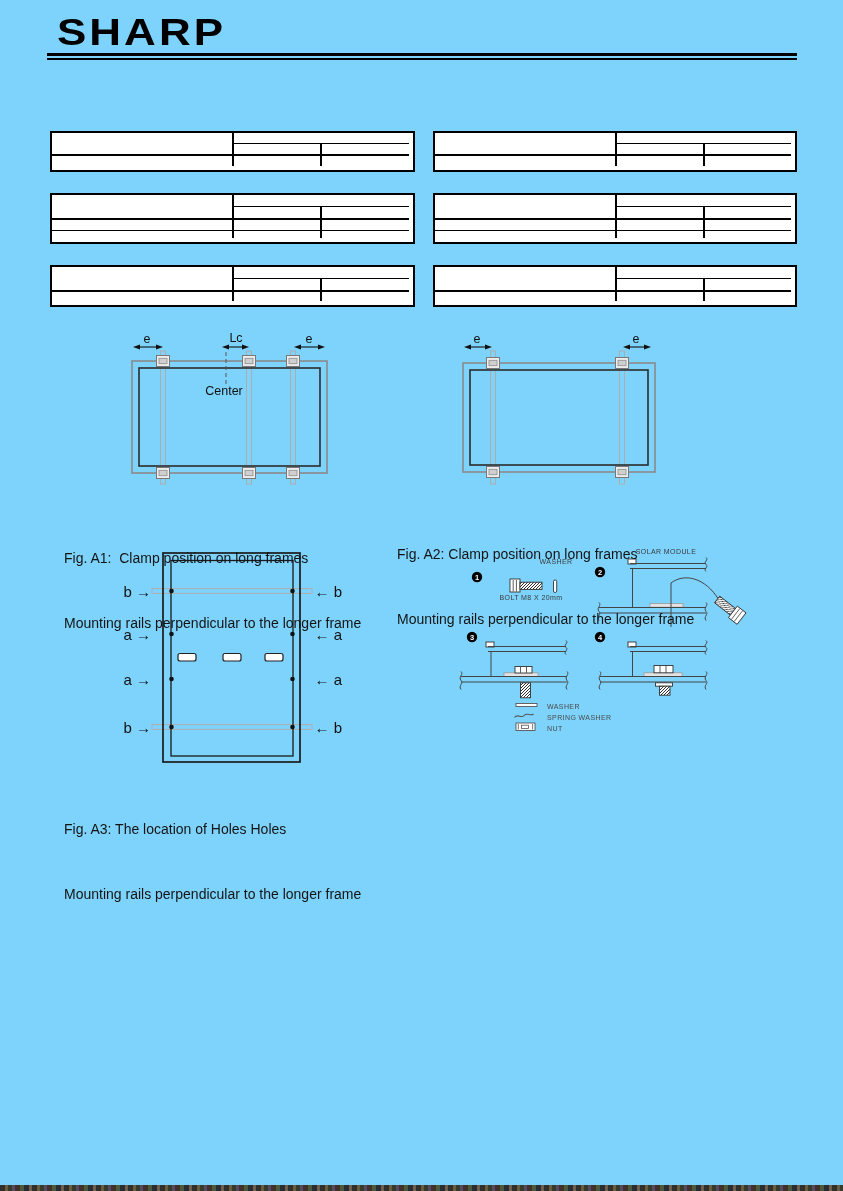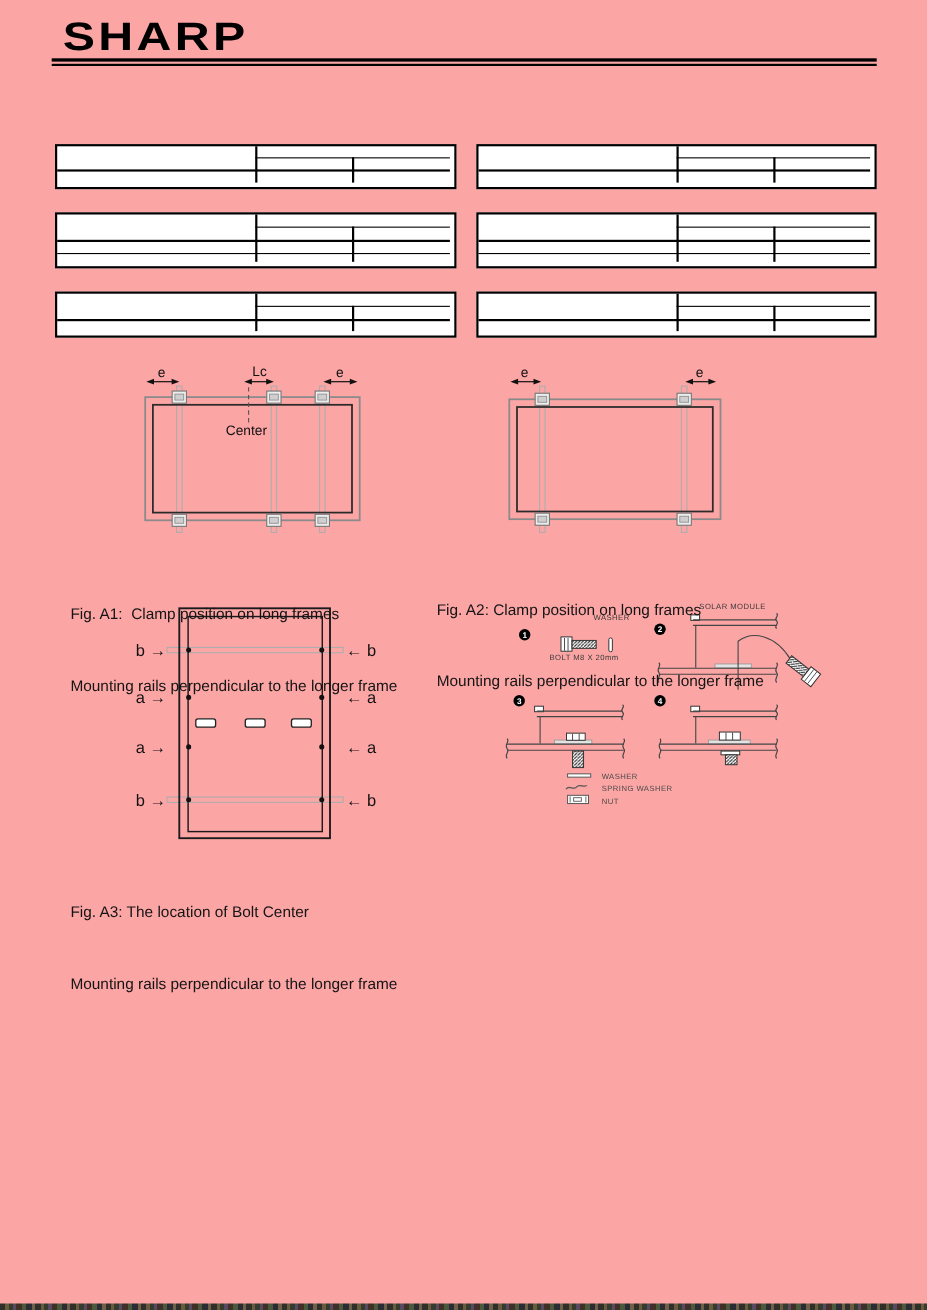--- a/index.html
+++ b/index.html
@@ -1,20 +1,20 @@
 <!DOCTYPE html>
 <html><head>
 <meta charset="utf-8">
 <style>
   html,body{margin:0;padding:0;background:#e8e8e8;}
   .page{
     position:relative;
     width:843px;height:1191px;
     margin:0 auto;
-    background:#fca5a5;
+    background:#7dd3fc;
     font-family:"Liberation Sans",sans-serif;
     overflow:hidden;
   }
   
   .logo{
     position:absolute;left:57px;top:12px;
     font-size:36px;font-weight:900;color:#000;
     letter-spacing:2.5px;
     transform:scaleX(1.22);transform-origin:left top;
     font-family:"Liberation Sans",sans-serif;
@@ -288,18 +288,18 @@
 
   <div class="caption" style="left:64px;top:505px;">
     <div>Fig. A1:  Clamp position on long frames</div>
     <div>Mounting rails perpendicular to the longer frame</div>
   </div>
   <div class="caption" style="left:397px;top:501px;">
     <div>Fig. A2: Clamp position on long frames</div>
     <div>Mounting rails perpendicular to the longer frame</div>
   </div>
   <div class="caption" style="left:64px;top:776px;">
-    <div>Fig. A3: The location of Bolt Center</div>
+    <div>Fig. A3: The location of Holes Holes</div>
     <div>Mounting rails perpendicular to the longer frame</div>
   </div>
 
   <div class="noise"></div>
 </div>
 
 </body></html>

